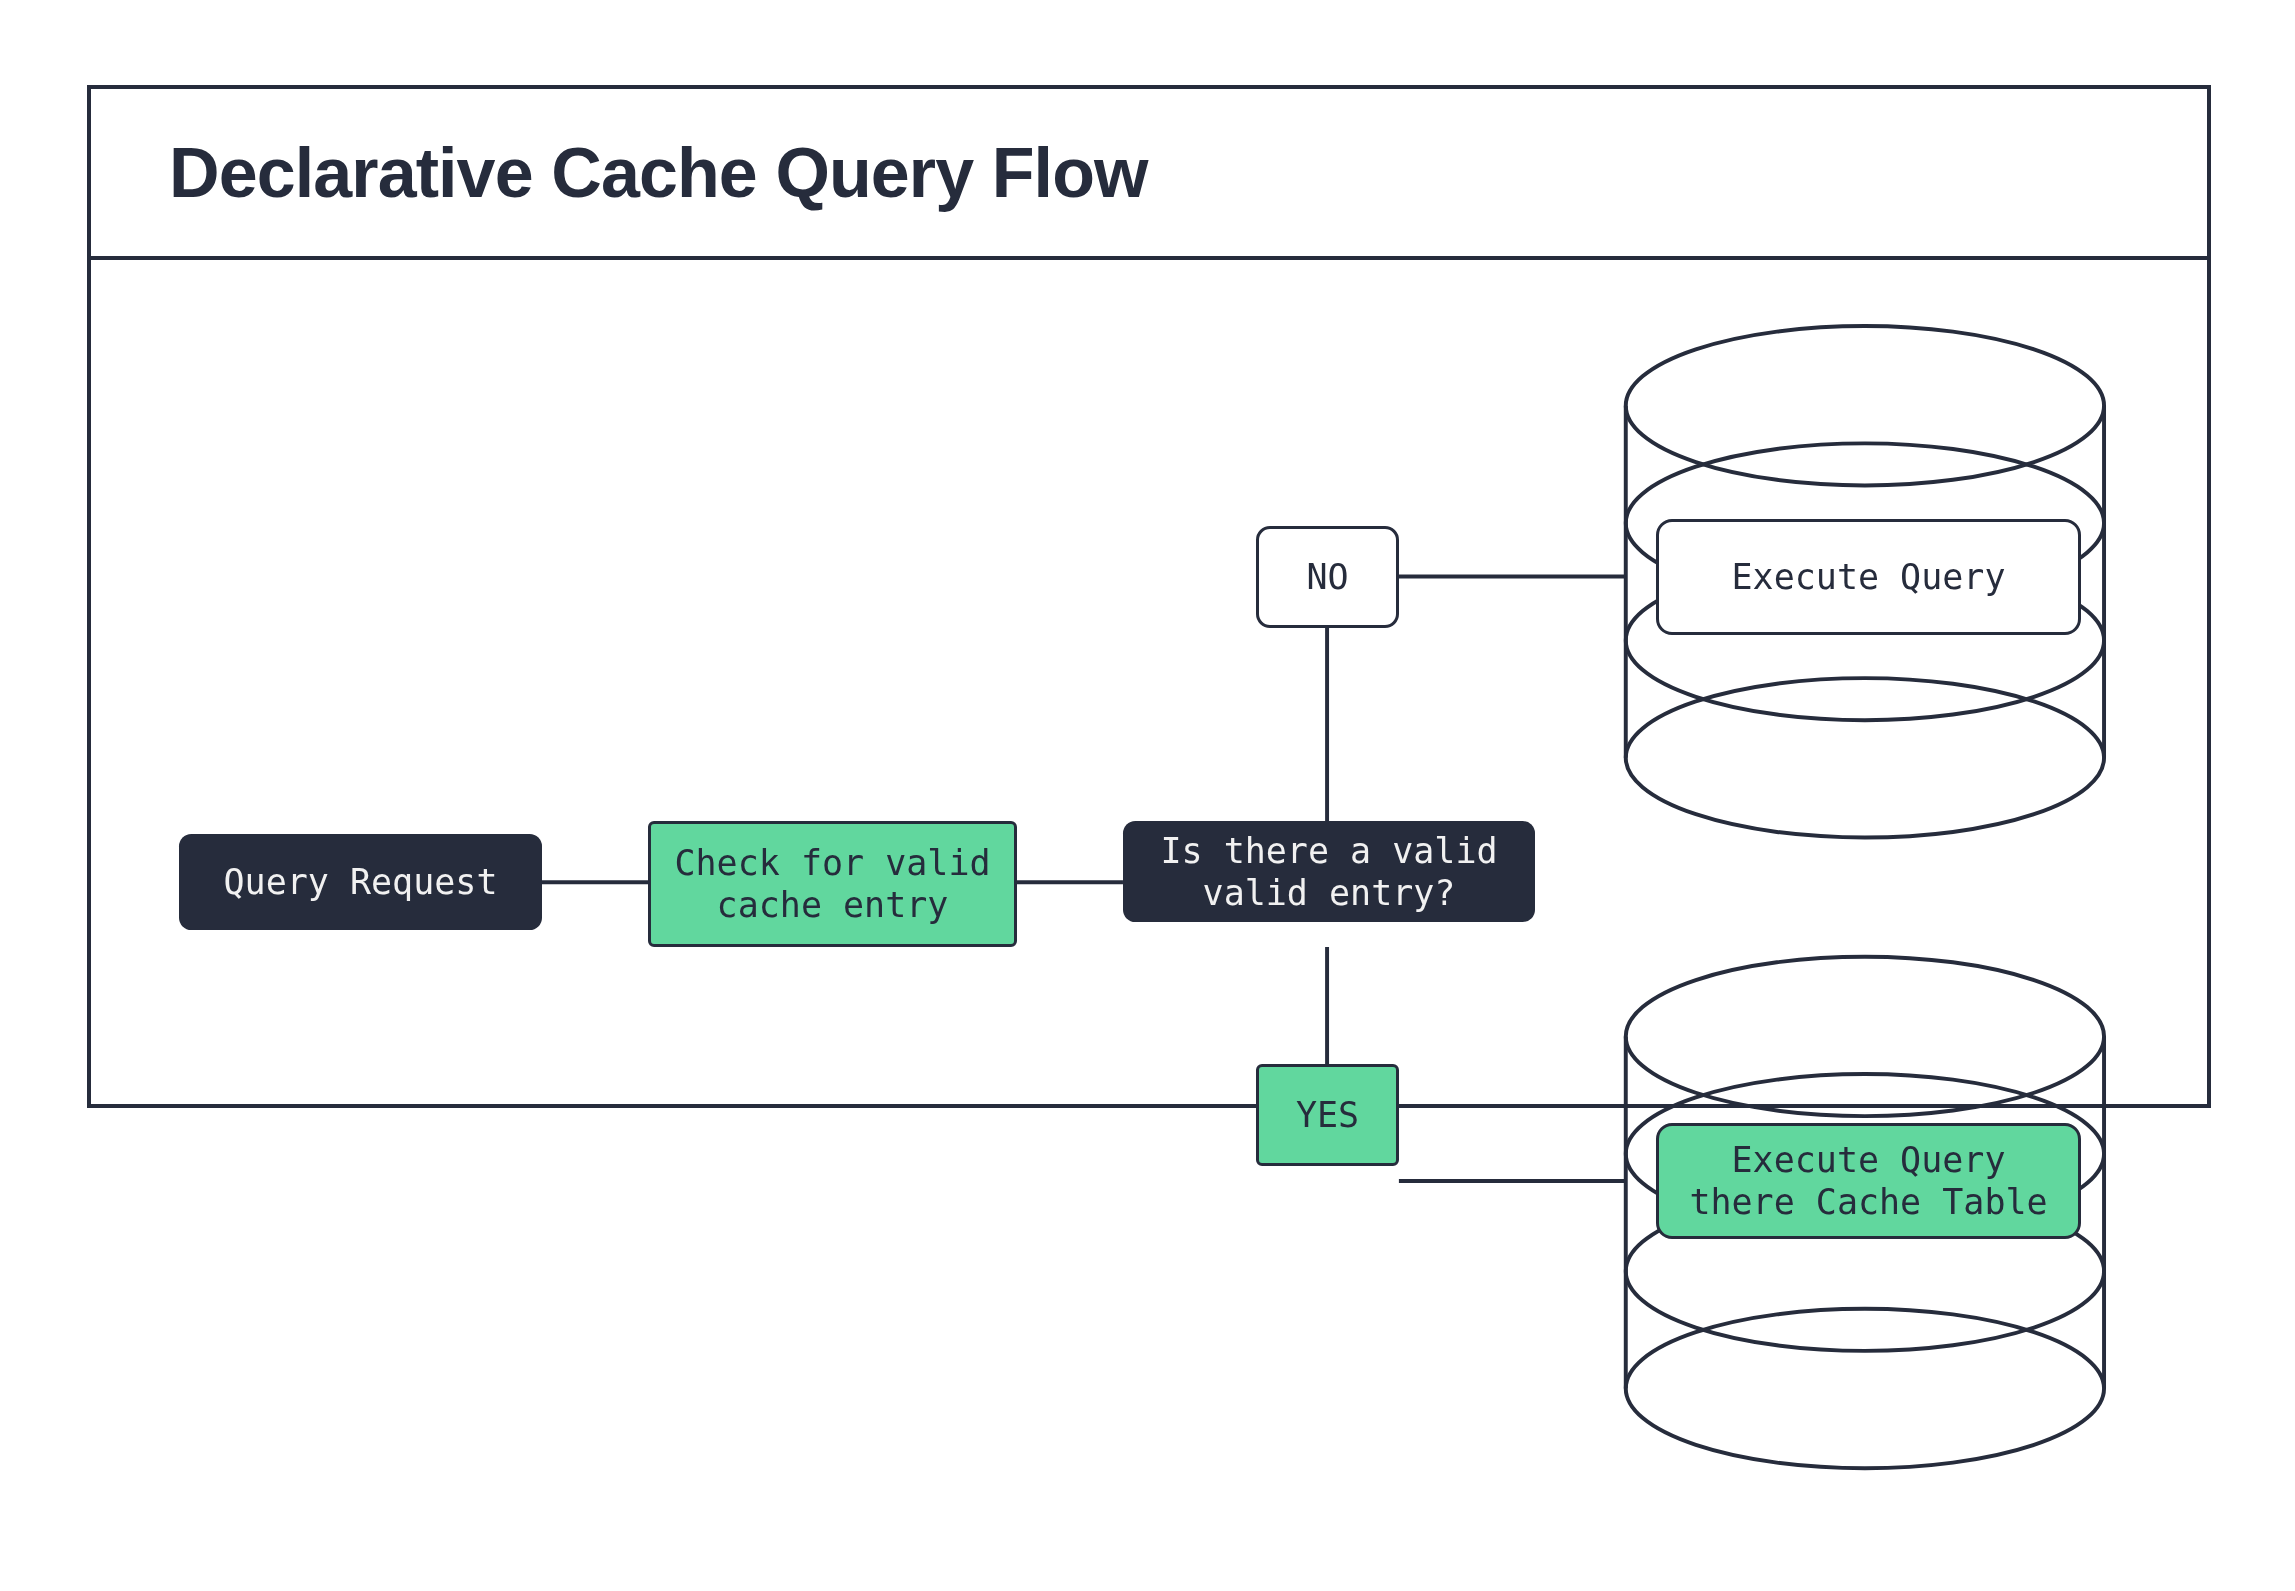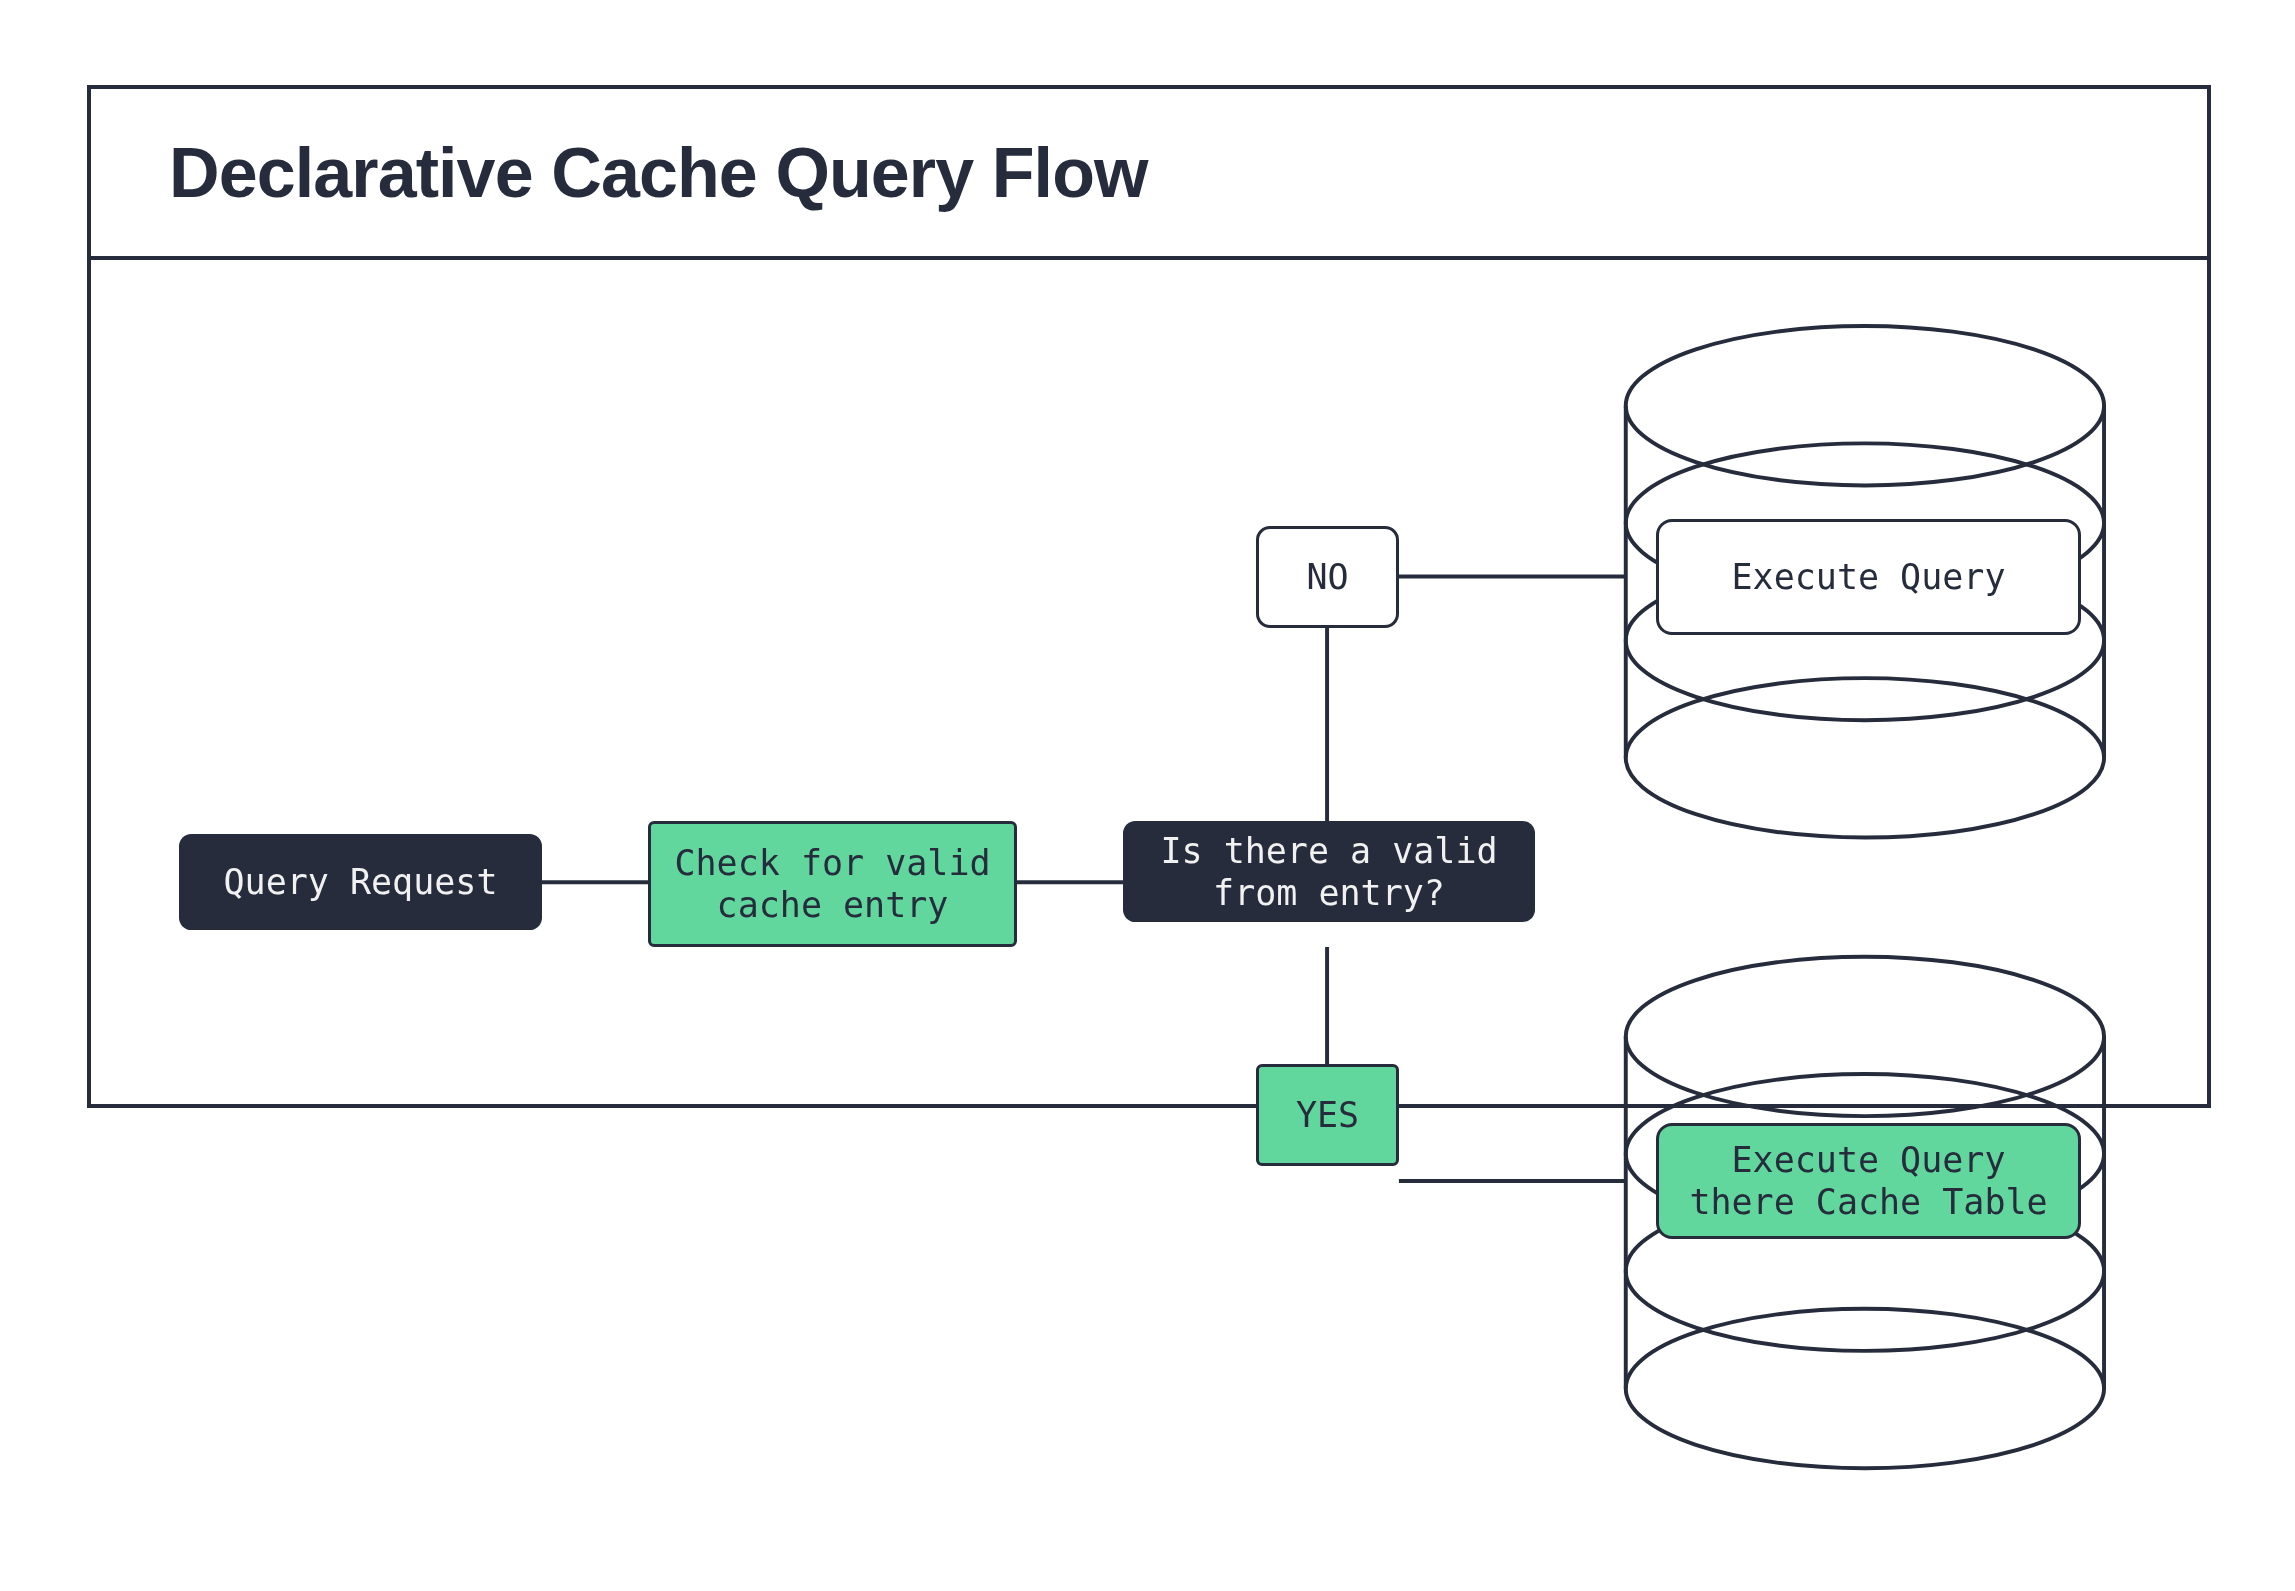--- a/index.html
+++ b/index.html
@@ -145,21 +145,21 @@
     <span>Query Request</span>
   </div>
 
   <div class="node node-green pos-check">
     <span>Check for valid</span>
     <span>cache entry</span>
   </div>
 
   <div class="node node-dark pos-decision">
     <span>Is there a valid</span>
-    <span>from entry?</span>
+    <span>valid entry?</span>
   </div>
 
   <div class="node node-white pos-no">
     <span>NO</span>
   </div>
 
   <div class="node node-green pos-yes">
     <span>YES</span>
   </div>
 

